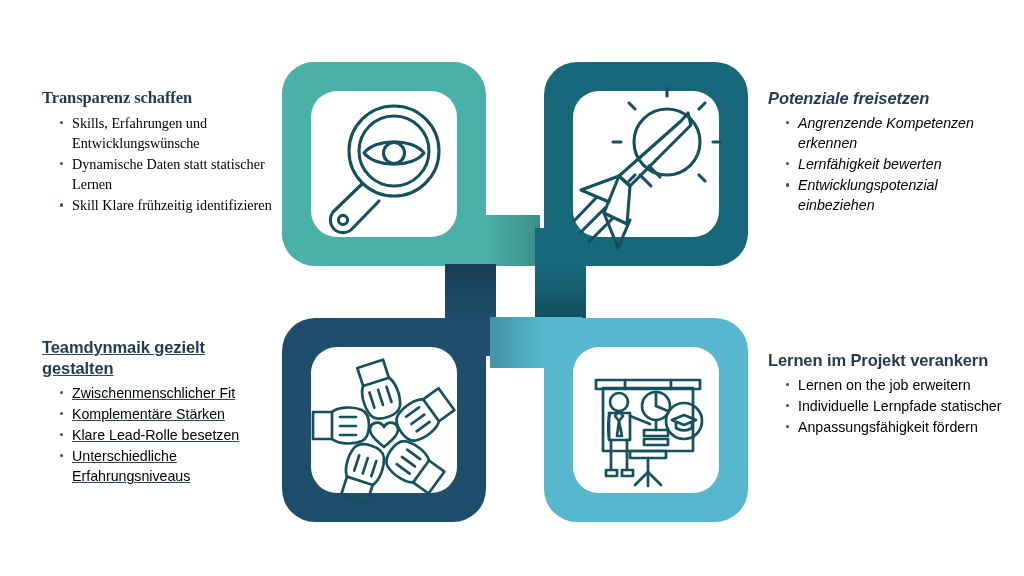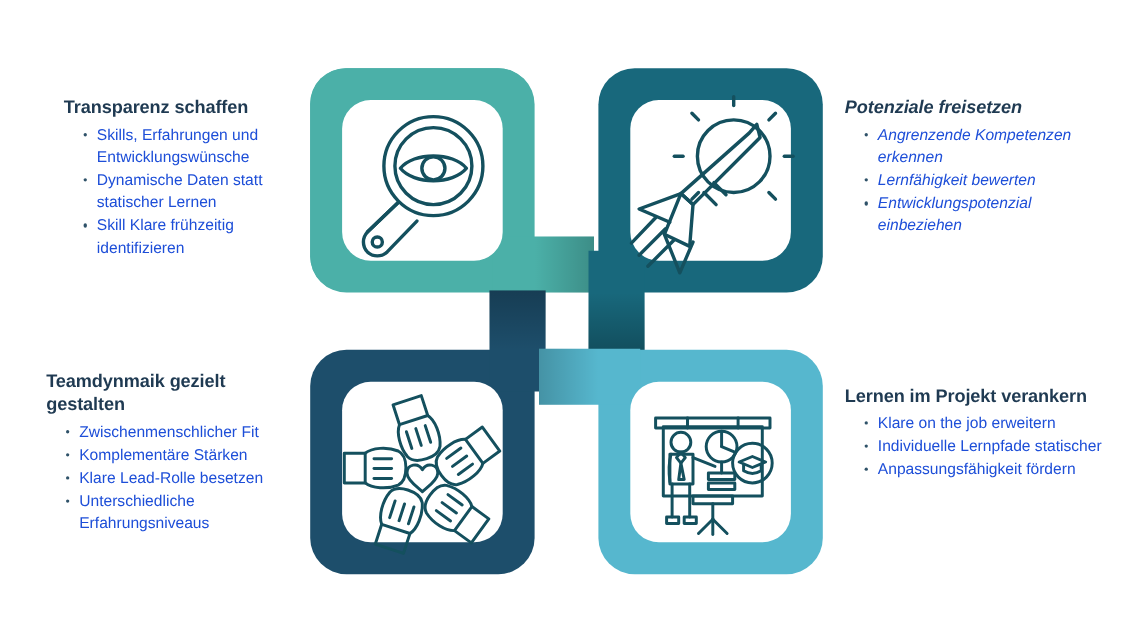--- a/index.html
+++ b/index.html
@@ -36,37 +36,37 @@
   }
   .block ul {
     margin: 0;
     padding: 0;
     list-style: none;
   }
   .block li {
     position: relative;
     font-size: 14.2px;
     line-height: 1.42;
-    color: #1d4ed8;
+    color: #000000;
     padding-left: 16px;
     margin: 0 0 1px 0;
   }
   .block li::before {
     content: "";
     position: absolute;
     left: 4px;
     top: 8px;
     width: 3.4px;
     height: 3.4px;
     border-radius: 50%;
     background: #2f5269;
   }
 
-  #block-tl { left: 58px;  top: 88px;  width: 232px; }
-  #block-bl { left: 42px;  top: 337px; width: 232px; }
+  #block-tl { left: 42px;  top: 88px;  width: 232px; font-family: Liberation Serif, serif; }
+  #block-bl { left: 42px;  top: 337px; width: 232px; text-decoration: underline; }
   #block-tr { left: 768px; top: 88px;  width: 240px; font-style: italic; }
   #block-br { left: 768px; top: 350px; width: 240px; }
 
   #block-tl ul, #block-bl ul { padding-left: 14px; }
   #block-tr ul, #block-br ul { padding-left: 14px; }
 
   
   #graphic {
     position: absolute;
     left: 278px;
@@ -284,19 +284,19 @@
       <li>Zwischenmenschlicher Fit</li>
       <li>Komplementäre Stärken</li>
       <li>Klare Lead-Rolle besetzen</li>
       <li>Unterschiedliche Erfahrungsniveaus</li>
     </ul>
   </div>
 
   <div class="block" id="block-br">
     <h2>Lernen im Projekt verankern</h2>
     <ul>
-      <li>Klare on the job erweitern</li>
+      <li>Lernen on the job erweitern</li>
       <li>Individuelle Lernpfade statischer</li>
       <li>Anpassungsfähigkeit fördern</li>
     </ul>
   </div>
 
 </div>
 
 </body></html>

